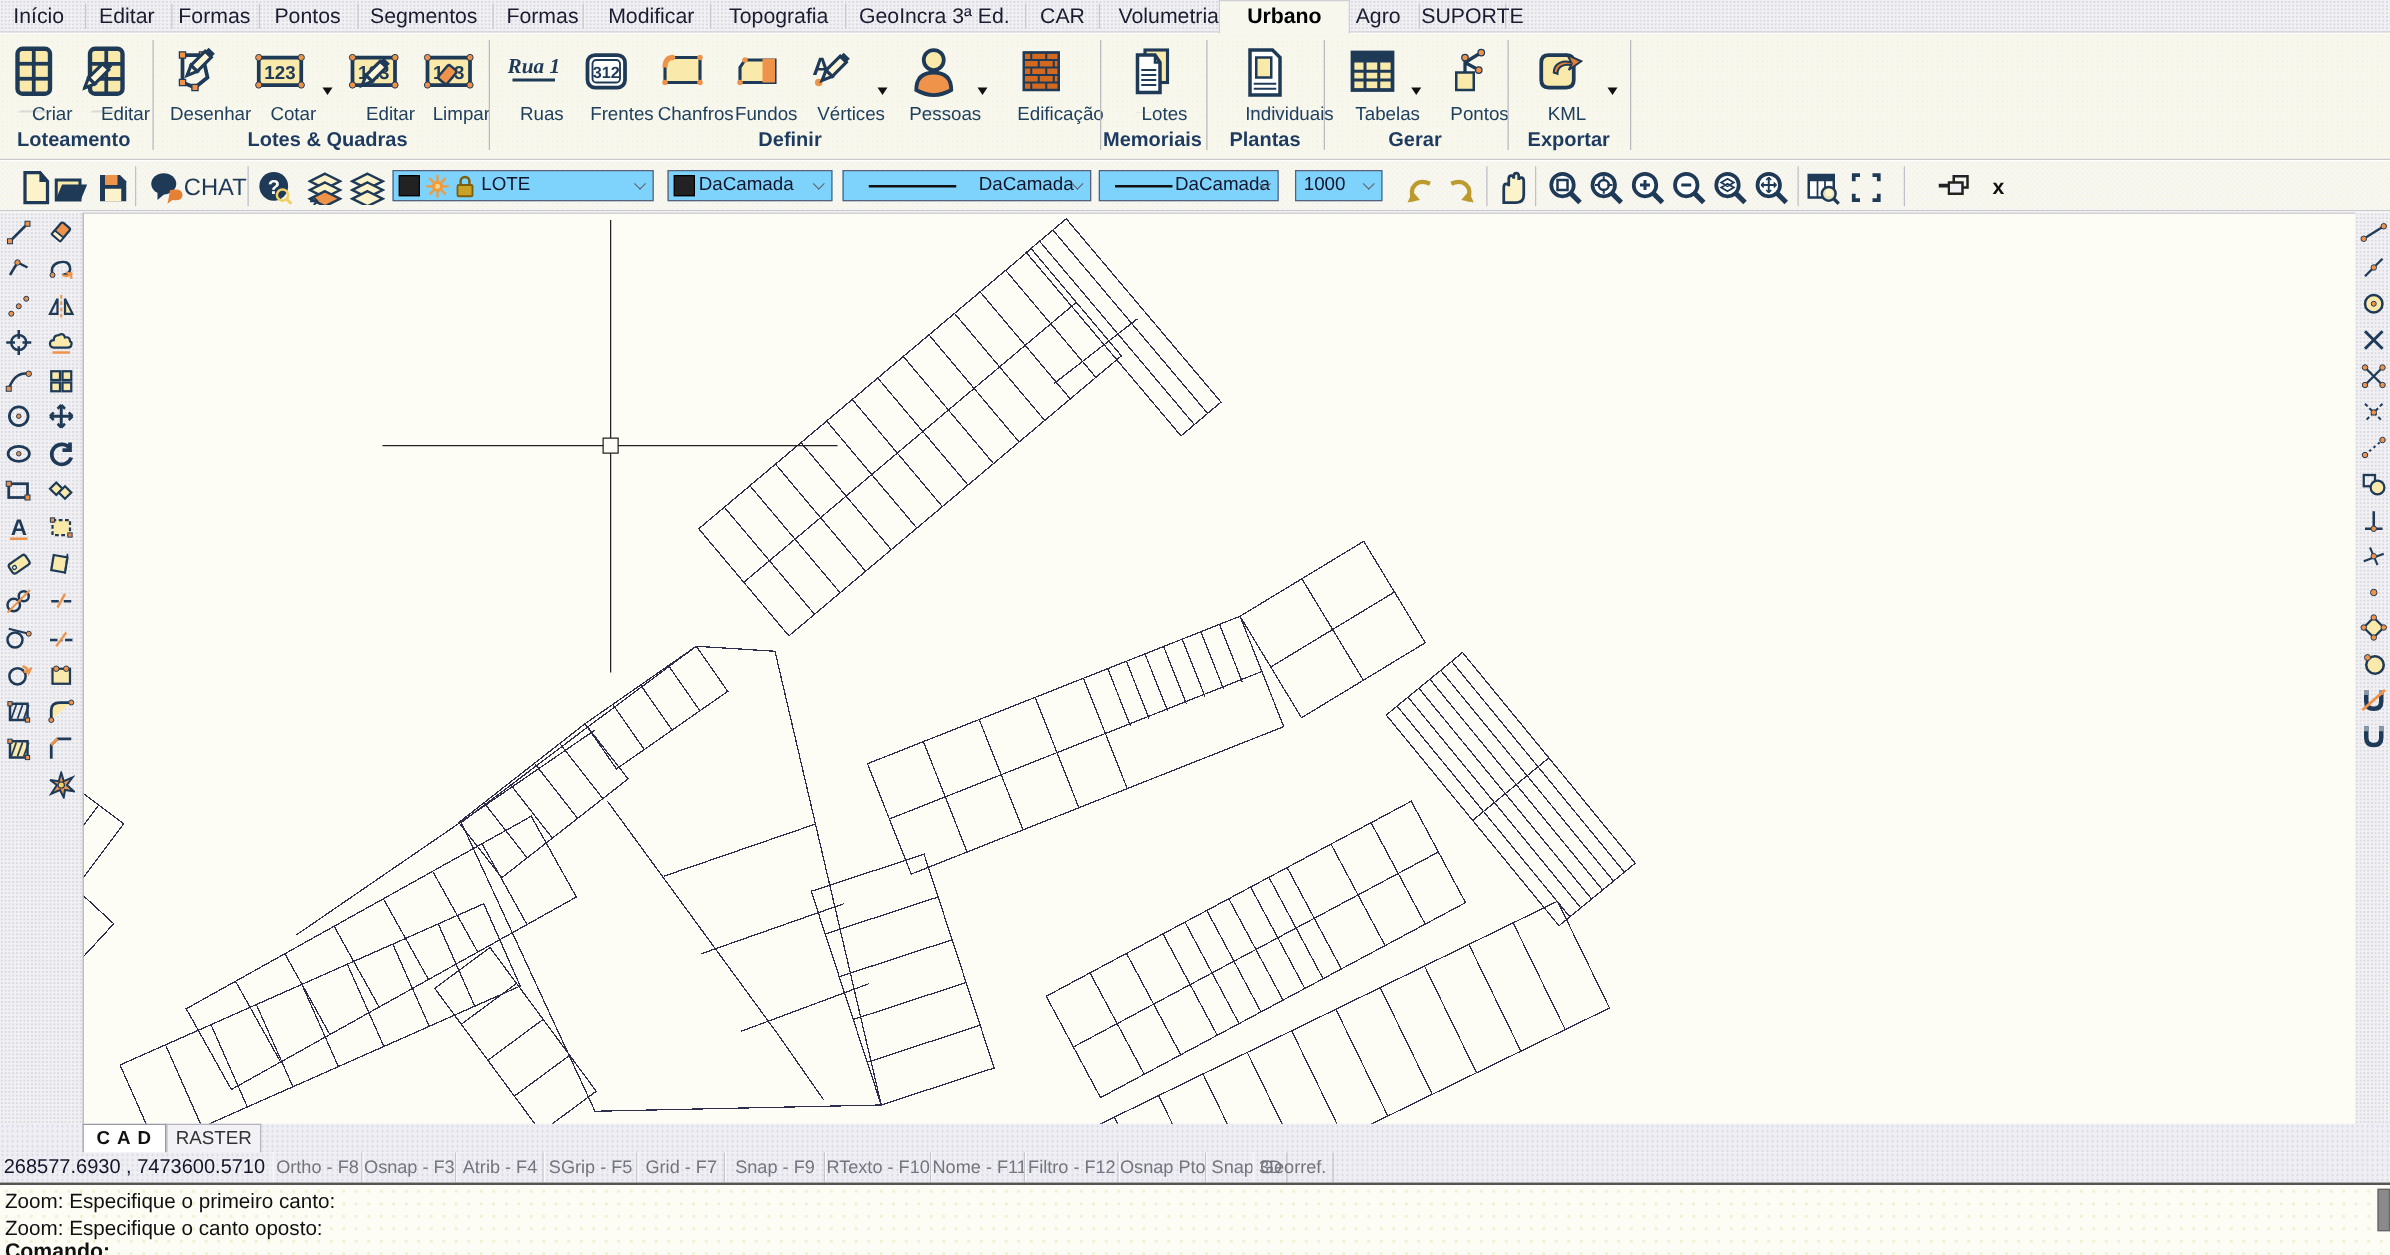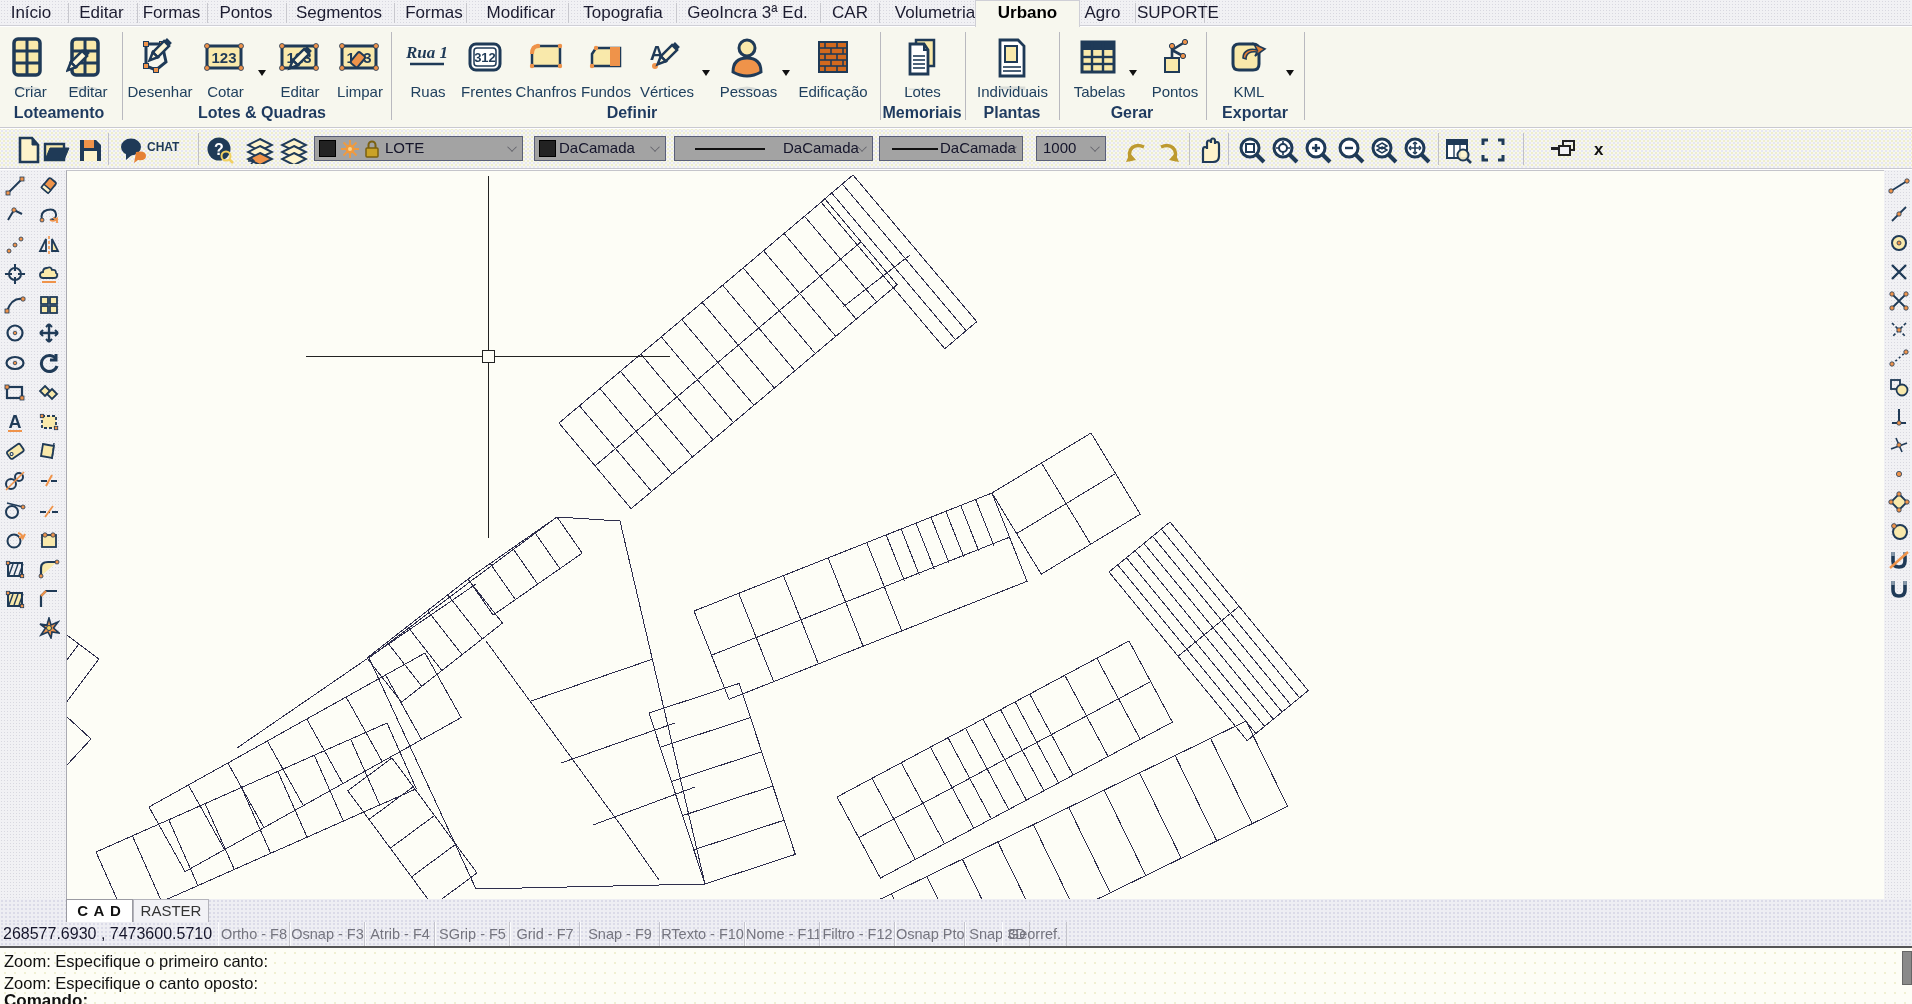--- a/index.html
+++ b/index.html
@@ -3,25 +3,25 @@
 *{margin:0;padding:0;box-sizing:border-box}
 html,body{width:1912px;height:1004px;overflow:hidden;font-family:"Liberation Sans",sans-serif}
 .abs{position:absolute}
 .texgray{background-color:#f1f1f4;background-image:radial-gradient(circle,#d8d8e0 26%,rgba(0,0,0,0) 28%);background-size:3px 3px}
 .texrib{background-color:#f7f7ee;background-image:radial-gradient(circle,#efefc9 18%,rgba(0,0,0,0) 19%);background-size:4px 4px}
 .texbar{background-color:#f7f7ef;background-image:radial-gradient(circle,#e6e6f2 26%,rgba(0,0,0,0) 28%),radial-gradient(circle,#ededcf 26%,rgba(0,0,0,0) 28%);background-size:4px 4px,4px 4px;background-position:0 0,2px 2px}
 .texstat{background-color:#eeeef3;background-image:radial-gradient(circle,#dbdbe8 28%,rgba(0,0,0,0) 30%);background-size:4px 4px}
 .texcmd{background-color:#fdfdf6;background-image:radial-gradient(circle,#f0f0d2 18%,rgba(0,0,0,0) 20%);background-size:10px 10px}
 .menuitem{position:absolute;top:0;height:26px;line-height:26px;text-align:center;font-size:17px;color:#1c1c30}
 .msep{position:absolute;top:3px;height:20px;width:1px;background:#c8c8ce}
-.riblab{position:absolute;top:83px;height:17px;line-height:17px;text-align:center;font-size:15px;color:#20405e}
+.riblab{position:absolute;top:83px;height:17px;line-height:17px;text-align:right;font-size:15px;color:#20405e}
 .ribtitle{position:absolute;top:103px;height:19px;line-height:19px;text-align:center;font-size:16px;font-weight:bold;color:#1e3a5f}
 .gsep{position:absolute;top:32px;height:88px;width:1px;background:#b9b9bf}
 .caret{position:absolute;width:0;height:0;border-left:4.5px solid rgba(0,0,0,0);border-right:4.5px solid rgba(0,0,0,0);border-top:6px solid #111}
-.combo{position:absolute;top:136px;height:25px;background:#a3a3a3;border:1px solid #5a5f78;font-size:15px;color:#14142a}
+.combo{position:absolute;top:136px;height:25px;background:#7dd3fc;border:1px solid #5a5f78;font-size:15px;color:#14142a}
 .chev{position:absolute;right:6px;top:6px;width:8px;height:8px;border-right:1.7px solid #606068;border-bottom:1.7px solid #606068;transform:rotate(45deg) scale(0.85)}
 .sbtn{position:absolute;top:0;height:24px;line-height:24px;text-align:center;font-size:14.5px;color:#74747e;border-left:1px solid #fbfbfd;border-right:1px solid #c4c4cc;white-space:nowrap;overflow:hidden}
 </style></head><body>
 <div class="abs texgray" style="left:0;top:0;width:1912px;height:26px;border-bottom:1px solid #cfcfd6"></div>
 <div class="msep" style="left:68px"></div>
 <div class="msep" style="left:137px"></div>
 <div class="msep" style="left:207px"></div>
 <div class="msep" style="left:286px"></div>
 <div class="msep" style="left:394px"></div>
 <div class="msep" style="left:466px"></div>
@@ -512,21 +512,21 @@
       <line x1="16" y1="4" x2="16" y2="22" stroke="#1f3a57" stroke-width="1.4"></line>
       <circle cx="19" cy="19" r="5.5" fill="#fdf3cb" fill-opacity="0.9" stroke="#1f3a57" stroke-width="2"></circle>
       <line x1="23" y1="23" x2="27" y2="27" stroke="#1f3a57" stroke-width="2.6"></line>
     </svg></div>
 <div class="abs" style="left:1479px;top:136px;width:28px;height:28px"><svg width="28" height="28" viewBox="0 0 28 28" style="">
       <path d="M4 9 L4 4 L9 4" fill="none" stroke="#1f3a57" stroke-width="3"></path>
       <path d="M19 4 L24 4 L24 9" fill="none" stroke="#1f3a57" stroke-width="3"></path>
       <path d="M24 19 L24 24 L19 24" fill="none" stroke="#1f3a57" stroke-width="3"></path>
       <path d="M9 24 L4 24 L4 19" fill="none" stroke="#1f3a57" stroke-width="3"></path>
     </svg></div>
-<div class="abs" style="left:147px;top:140px;font-size:12px;font-weight:bold;color:#1f3a57">CHAT</div>
+<div class="abs" style="left:147px;top:140px;font-size:19px;font-weight:normal;color:#1f3a57">CHAT</div>
 <div class="abs" style="left:108px;top:133px;width:1px;height:32px;background:#c0c0c8"></div>
 <div class="abs" style="left:198px;top:133px;width:1px;height:32px;background:#c0c0c8"></div>
 <div class="abs" style="left:1189px;top:133px;width:1px;height:32px;background:#c0c0c8"></div>
 <div class="abs" style="left:1228px;top:133px;width:1px;height:32px;background:#c0c0c8"></div>
 <div class="abs" style="left:1438px;top:133px;width:1px;height:32px;background:#c0c0c8"></div>
 <div class="abs" style="left:1523px;top:133px;width:1px;height:32px;background:#c0c0c8"></div>
 <div class="abs" style="left:1551px;top:147px;width:13px;height:3px;background:#222"></div>
 <div class="abs" style="left:1558px;top:140px;width:20px;height:16px"><svg width="20" height="16" viewBox="0 0 20 16" style="">
       <rect x="5" y="1" width="11" height="9" fill="none" stroke="#222" stroke-width="2"></rect>
       <rect x="1" y="6" width="11" height="9" fill="#f1f1f4" stroke="#222" stroke-width="2"></rect>

